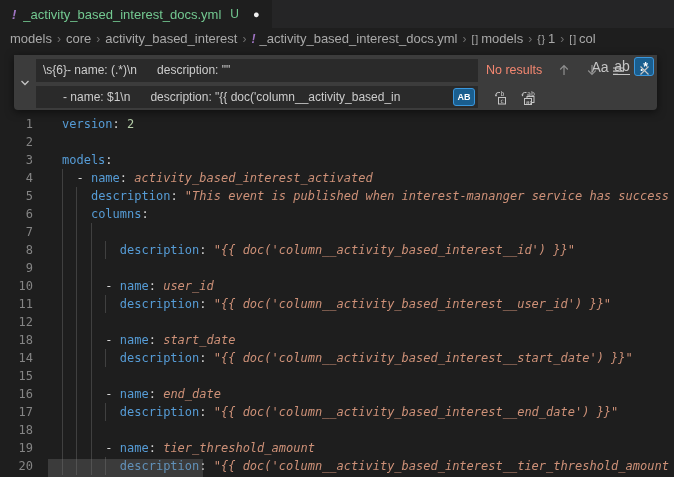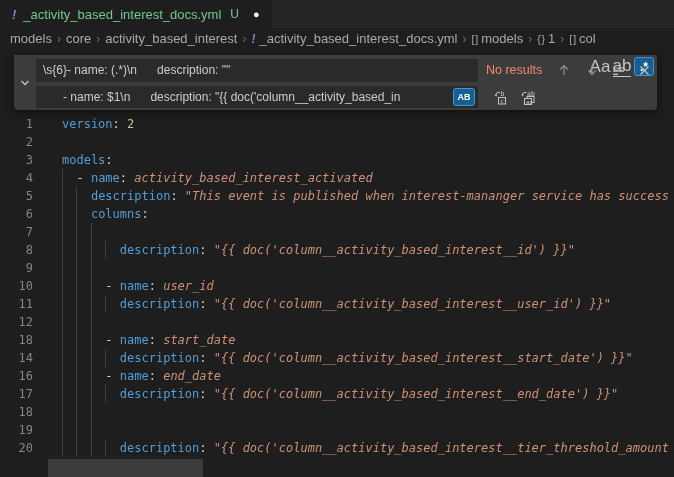--- a/index.html
+++ b/index.html
@@ -39,21 +39,21 @@
                border-bottom-left-radius:4px;border-bottom-right-radius:4px;
                box-shadow:0 2px 8px rgba(0,0,0,0.55);font-size:12px;color:#cccccc;}
   .toggle-strip{position:absolute;left:0;top:0;width:22px;height:55px;display:flex;align-items:center;
                 justify-content:center;cursor:pointer;}
   .f-input{position:absolute;left:22px;width:442px;background:#2a2a2a;overflow:hidden;
            white-space:pre;line-height:23px;padding-left:7px;box-sizing:border-box;cursor:text;}
   .find-input{top:4px;height:23px;}
   .replace-input{top:31px;height:22px;line-height:22px;}
   .toggles{position:absolute;top:2px;right:3px;display:flex;gap:2px;}
   .tog{width:20px;height:19px;display:flex;align-items:center;justify-content:center;border-radius:3px;
-       color:#c5c5c5;font-size:17px;cursor:pointer;border:1px solid transparent;box-sizing:border-box;}
+       color:#c5c5c5;font-size:14px;cursor:pointer;border:1px solid transparent;box-sizing:border-box;}
   .tog.ww span{border-bottom:1px solid #c5c5c5;padding-bottom:0px;}
   .tog.active{background:#1a5e8f;border-color:#3a97dd;color:#ffffff;}
   .tog.regex{font-size:12px;font-weight:bold;letter-spacing:0;}
   .ab-badge{position:absolute;top:2px;right:3px;width:22px;height:18px;display:flex;align-items:center;
             justify-content:center;background:#1a5e8f;border:1px solid #3a97dd;border-radius:3px;
             color:#fff;font-size:9px;font-weight:bold;cursor:pointer;box-sizing:border-box;}
   .results{position:absolute;left:472px;top:4px;height:23px;line-height:23px;color:#f48771;
            font-size:12.5px;white-space:nowrap;}
   .icon-btn{position:absolute;width:20px;height:20px;display:flex;align-items:center;justify-content:center;
             border-radius:3px;cursor:pointer;}
@@ -190,20 +190,27 @@
         </div>
         <div class="code-line">
           <span class="ln">14</span>
           <span class="guide" style="left: 62px;"></span>
           <span class="guide" style="left: 76.45px;"></span>
           <span class="guide" style="left: 90.9px;"></span>
           <span class="guide" style="left: 105.35px;"></span>
           <span class="code-text"><span class="tk-p">        </span><span class="tk-k">description</span><span class="tk-p">: </span><span class="tk-s">"{{ doc('column__activity_based_interest__start_date') }}"</span></span>
         </div>
         <div class="code-line">
+          <span class="ln">15</span>
+          <span class="guide" style="left: 62px;"></span>
+          <span class="guide" style="left: 76.45px;"></span>
+          <span class="guide" style="left: 90.9px;"></span>
+          <span class="code-text"></span>
+        </div>
+        <div class="code-line">
           <span class="ln">16</span>
           <span class="guide" style="left: 62px;"></span>
           <span class="guide" style="left: 76.45px;"></span>
           <span class="guide" style="left: 90.9px;"></span>
           <span class="code-text"><span class="tk-p">      - </span><span class="tk-k">name</span><span class="tk-p">: </span><span class="tk-s">end_date</span></span>
         </div>
         <div class="code-line">
           <span class="ln">17</span>
           <span class="guide" style="left: 62px;"></span>
           <span class="guide" style="left: 76.45px;"></span>
@@ -216,20 +223,21 @@
           <span class="guide" style="left: 62px;"></span>
           <span class="guide" style="left: 76.45px;"></span>
           <span class="guide" style="left: 90.9px;"></span>
           <span class="code-text"></span>
         </div>
         <div class="code-line">
           <span class="ln">19</span>
           <span class="guide" style="left: 62px;"></span>
           <span class="guide" style="left: 76.45px;"></span>
           <span class="guide" style="left: 90.9px;"></span>
+          <span class="code-text"><span class="tk-p">      - </span><span class="tk-k">name</span><span class="tk-p">: </span><span class="tk-s">tier_threshold_amount</span></span>
         </div>
         <div class="code-line">
           <span class="ln">20</span>
           <span class="guide" style="left: 62px;"></span>
           <span class="guide" style="left: 76.45px;"></span>
           <span class="guide" style="left: 90.9px;"></span>
           <span class="guide" style="left: 105.35px;"></span>
           <span class="code-text"><span class="tk-p">        </span><span class="tk-k">description</span><span class="tk-p">: </span><span class="tk-s">"{{ doc('column__activity_based_interest__tier_threshold_amount</span></span>
         </div>
       </div>

